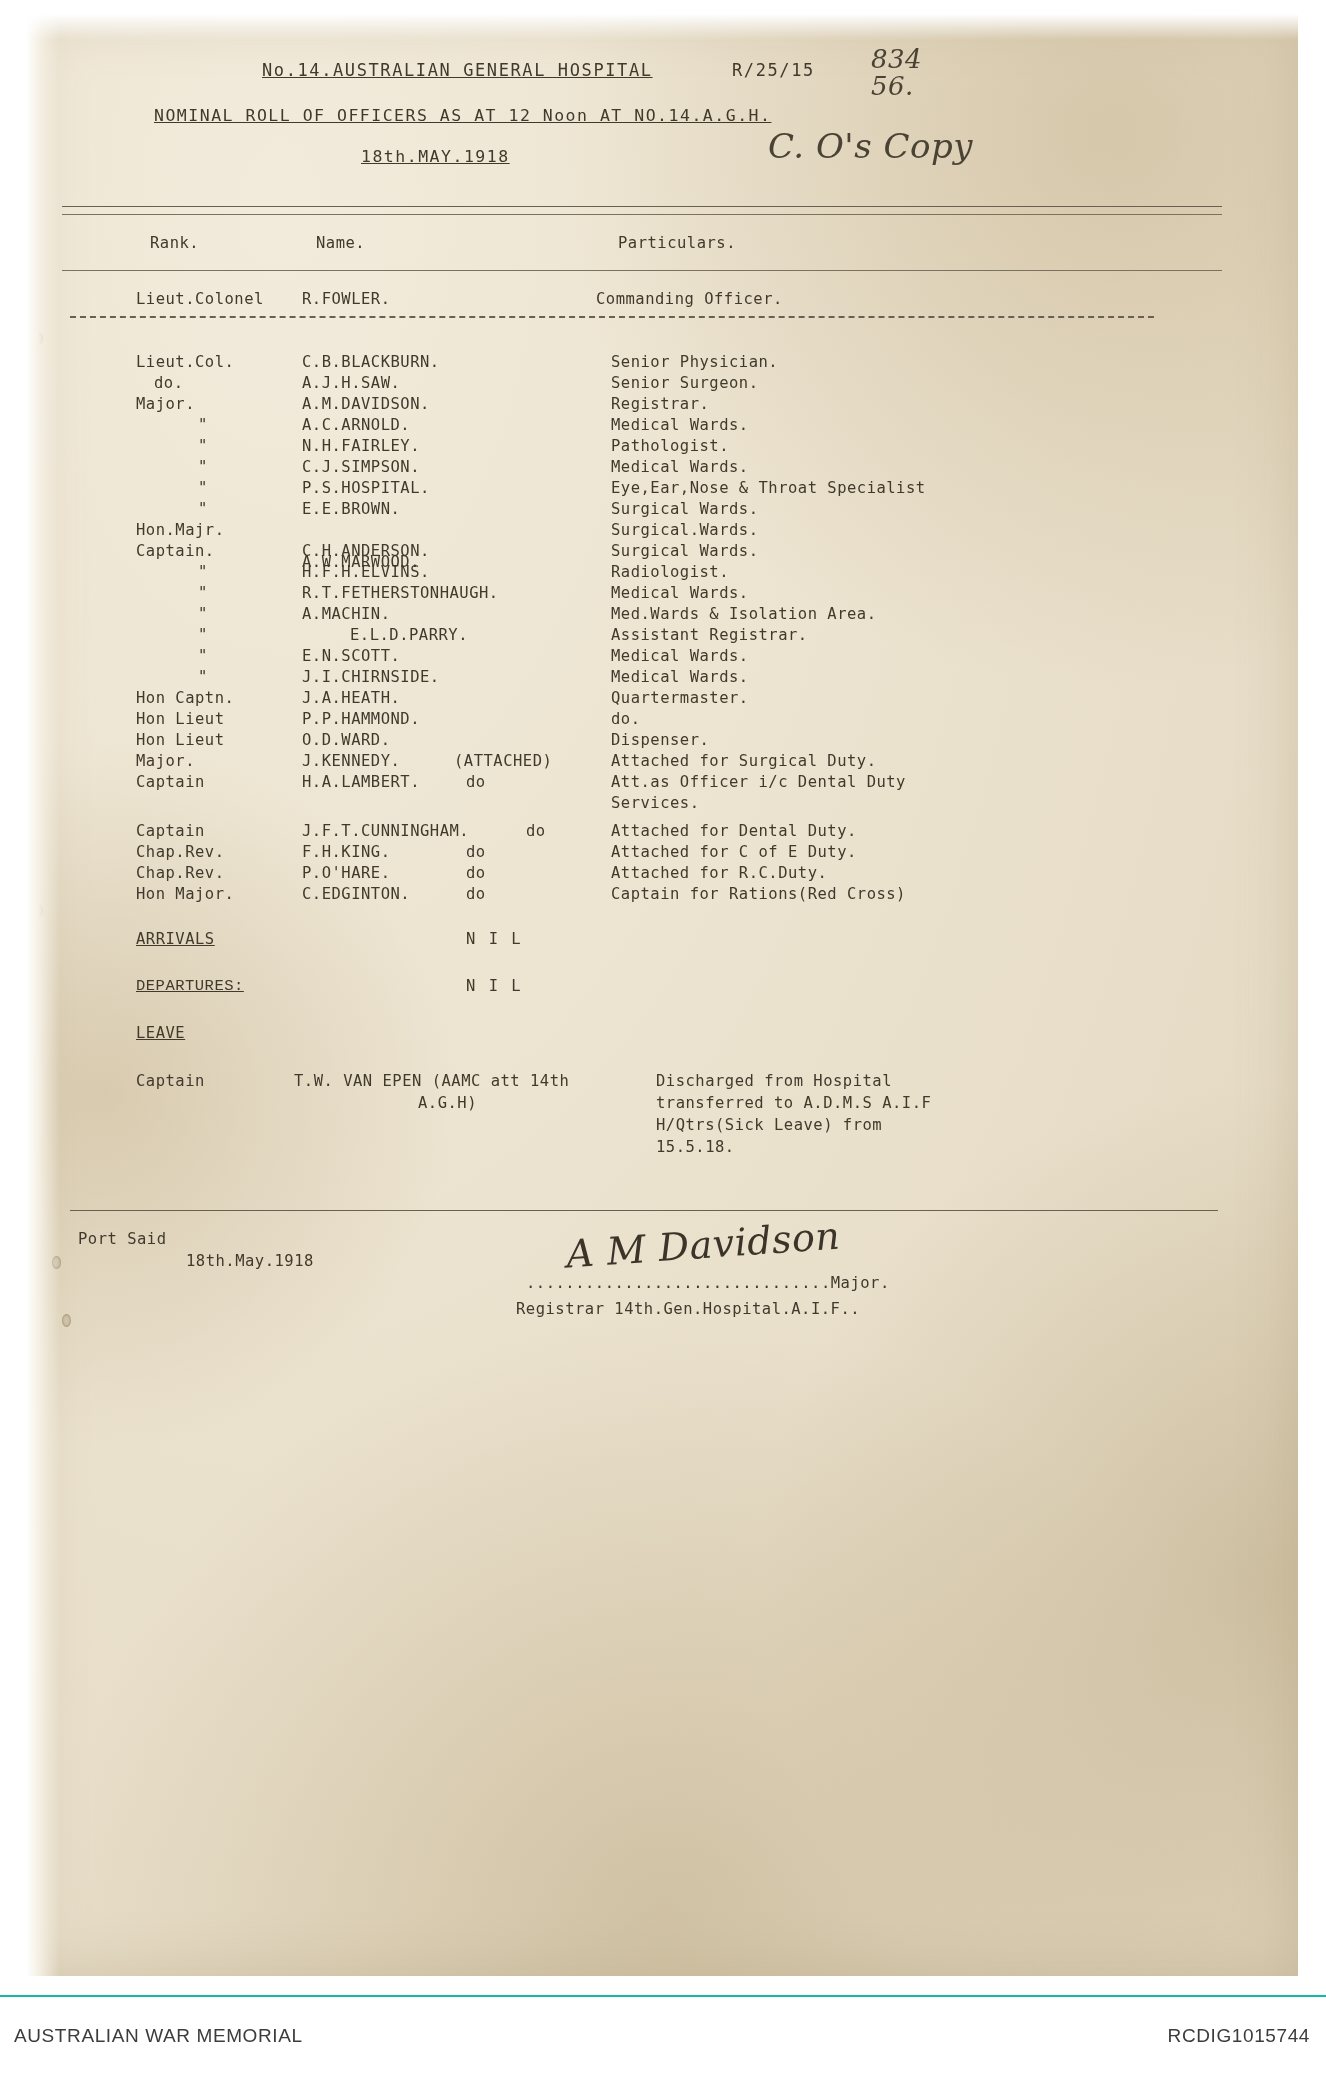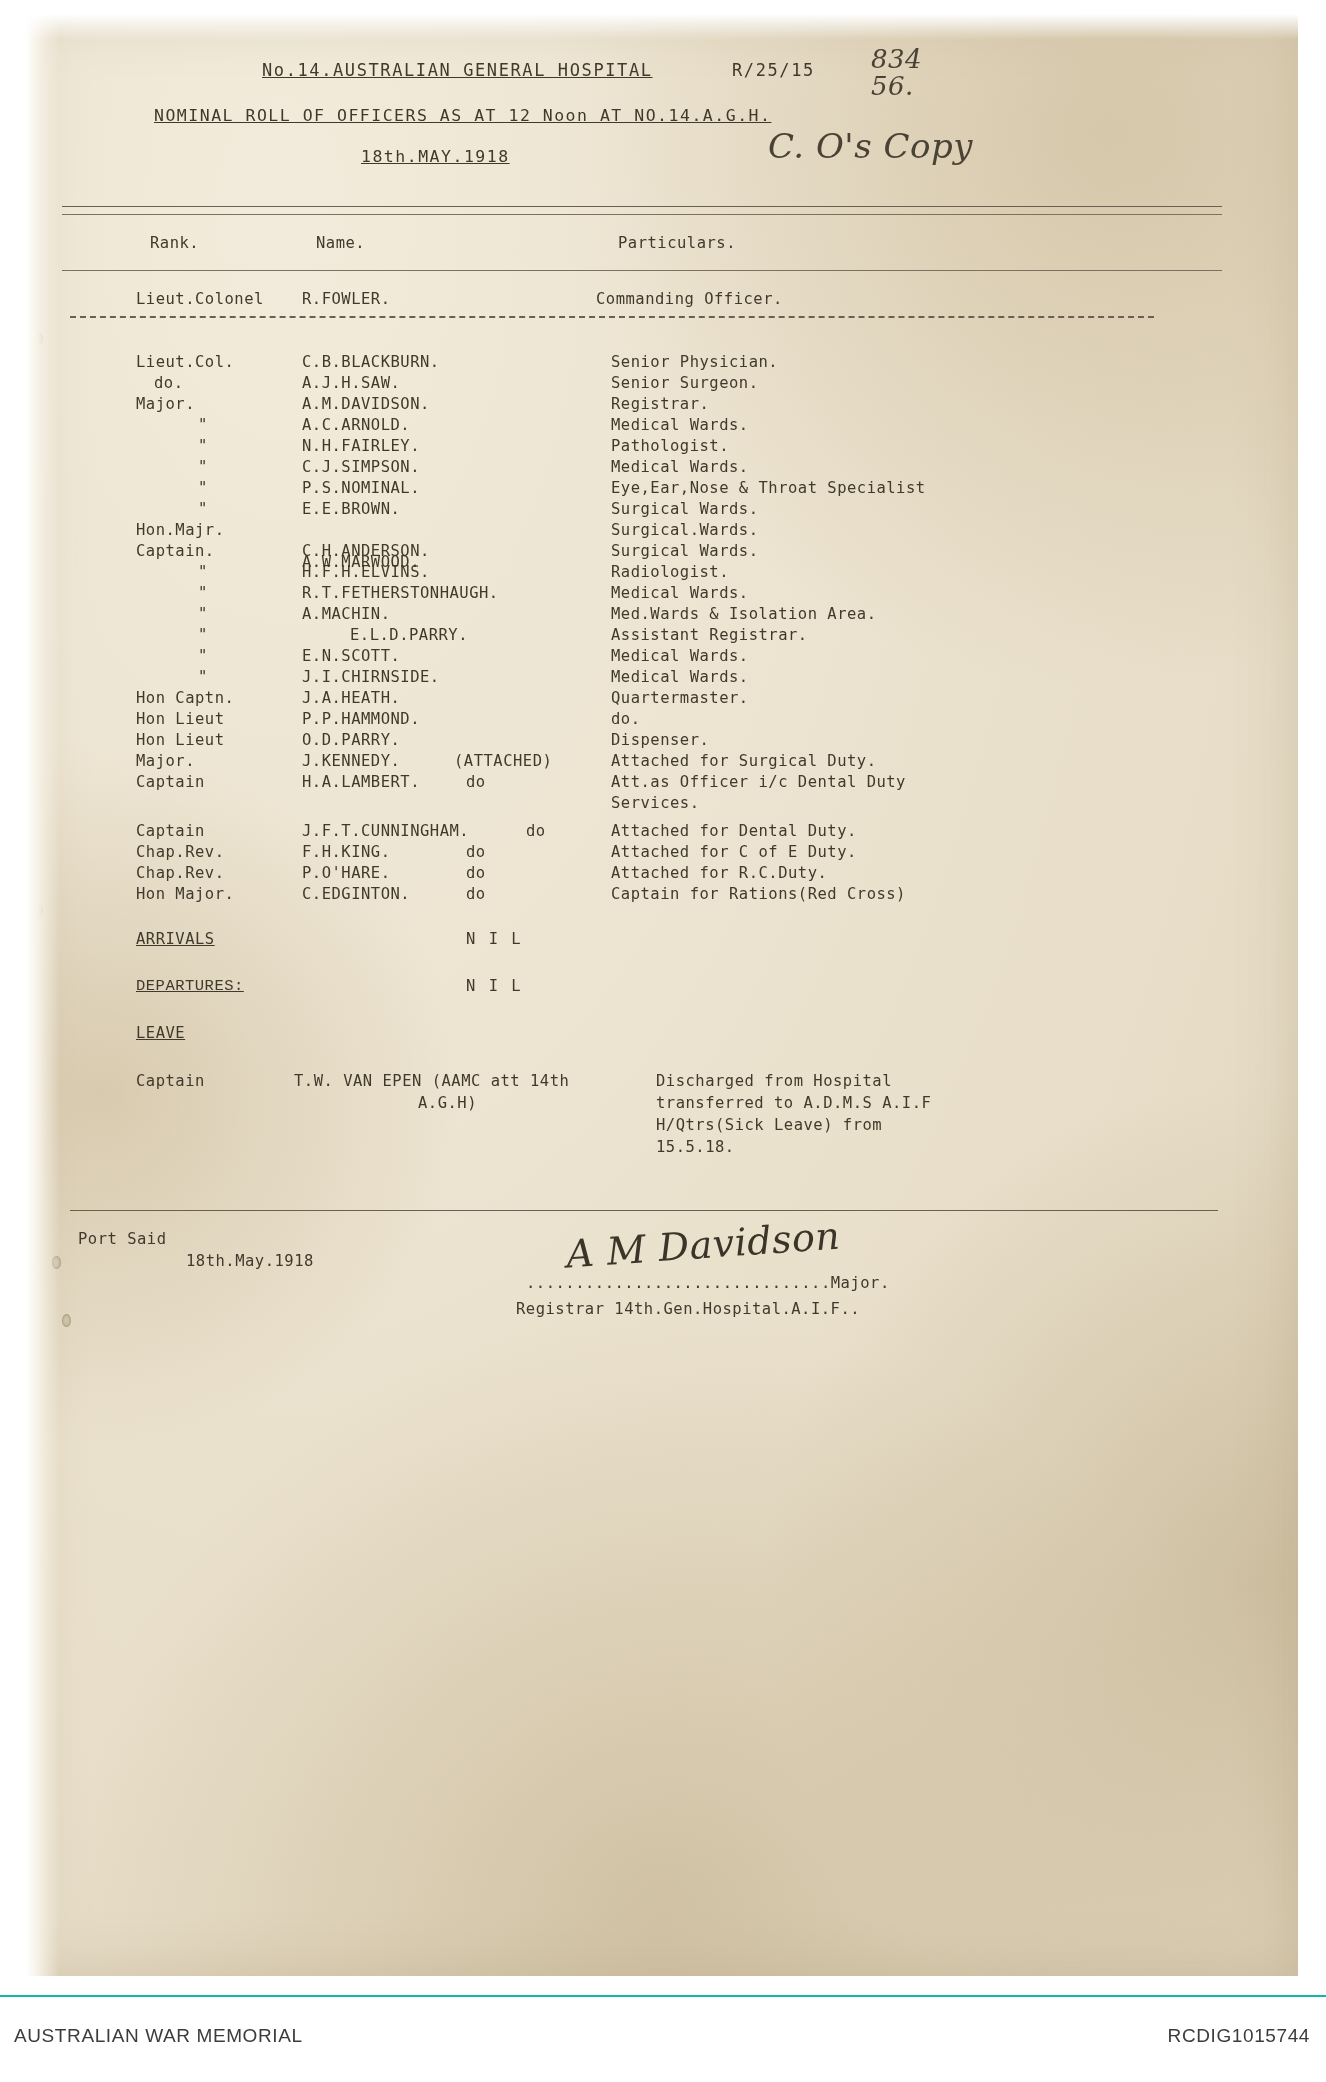--- a/index.html
+++ b/index.html
@@ -197,21 +197,21 @@
 
       <div class="t" style="left:172px; top:425px;">"</div>
       <div class="t" style="left:276px; top:425px;">N.H.FAIRLEY.</div>
       <div class="t" style="left:585px; top:425px;">Pathologist.</div>
 
       <div class="t" style="left:172px; top:446px;">"</div>
       <div class="t" style="left:276px; top:446px;">C.J.SIMPSON.</div>
       <div class="t" style="left:585px; top:446px;">Medical Wards.</div>
 
       <div class="t" style="left:172px; top:467px;">"</div>
-      <div class="t" style="left:276px; top:467px;">P.S.NOMINAL.</div>
+      <div class="t" style="left:276px; top:467px;">P.S.HOSPITAL.</div>
       <div class="t" style="left:585px; top:467px;">Eye,Ear,Nose &amp; Throat Specialist</div>
 
       <div class="t" style="left:172px; top:488px;">"</div>
       <div class="t" style="left:276px; top:488px;">E.E.BROWN.</div>
       <div class="t" style="left:585px; top:488px;">Surgical Wards.</div>
 
       <div class="t" style="left:110px; top:509px;">Hon.Majr.</div>
       <div class="t" style="left:276px; top:509px;margin-top:32px;">A.W.MARWOOD.</div>
       <div class="t" style="left:585px; top:509px;">Surgical.Wards.</div>
 
@@ -245,21 +245,21 @@
 
       <div class="t" style="left:110px; top:677px;">Hon Captn.</div>
       <div class="t" style="left:276px; top:677px;">J.A.HEATH.</div>
       <div class="t" style="left:585px; top:677px;">Quartermaster.</div>
 
       <div class="t" style="left:110px; top:698px;">Hon Lieut</div>
       <div class="t" style="left:276px; top:698px;">P.P.HAMMOND.</div>
       <div class="t" style="left:585px; top:698px;">do.</div>
 
       <div class="t" style="left:110px; top:719px;">Hon Lieut</div>
-      <div class="t" style="left:276px; top:719px;">O.D.PARRY.</div>
+      <div class="t" style="left:276px; top:719px;">O.D.WARD.</div>
       <div class="t" style="left:585px; top:719px;">Dispenser.</div>
 
       <div class="t" style="left:110px; top:740px;">Major.</div>
       <div class="t" style="left:276px; top:740px;">J.KENNEDY.</div>
       <div class="t" style="left:428px; top:740px;">(ATTACHED)</div>
       <div class="t" style="left:585px; top:740px;">Attached for Surgical Duty.</div>
 
       <div class="t" style="left:110px; top:761px;">Captain</div>
       <div class="t" style="left:276px; top:761px;">H.A.LAMBERT.</div>
       <div class="t" style="left:440px; top:761px;">do</div>

